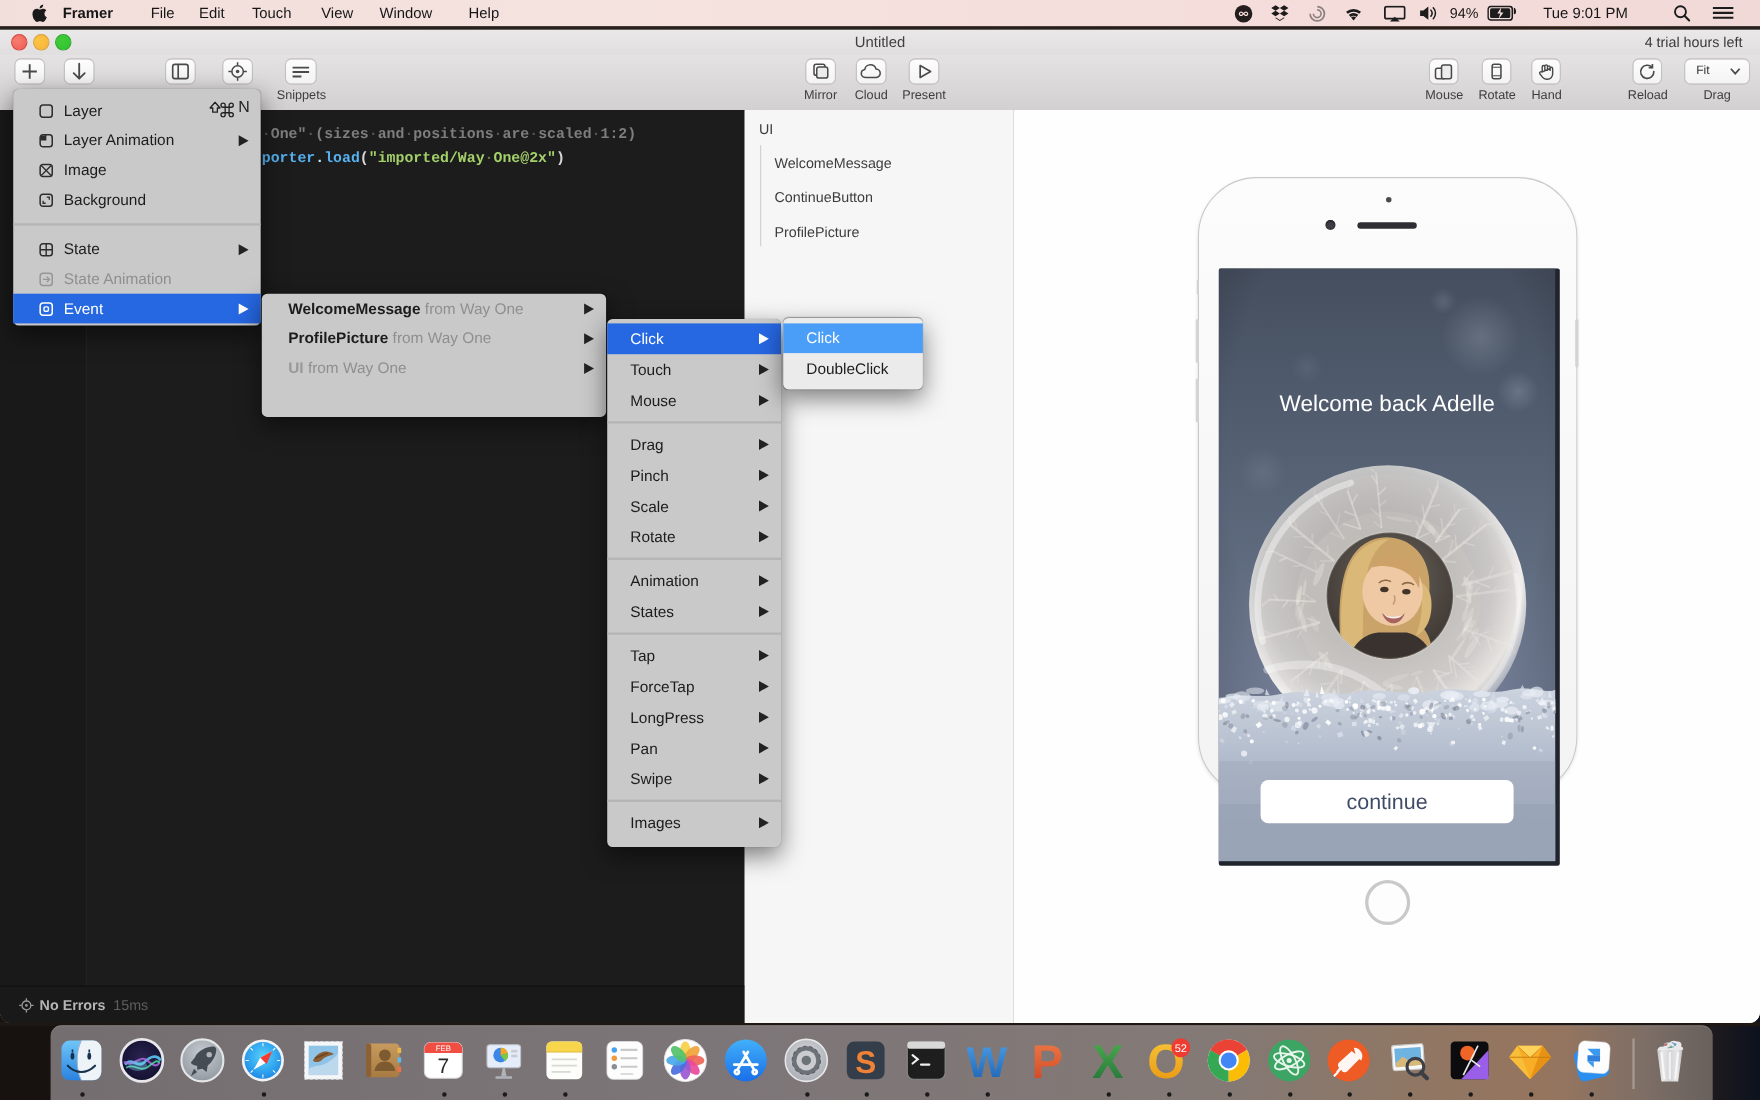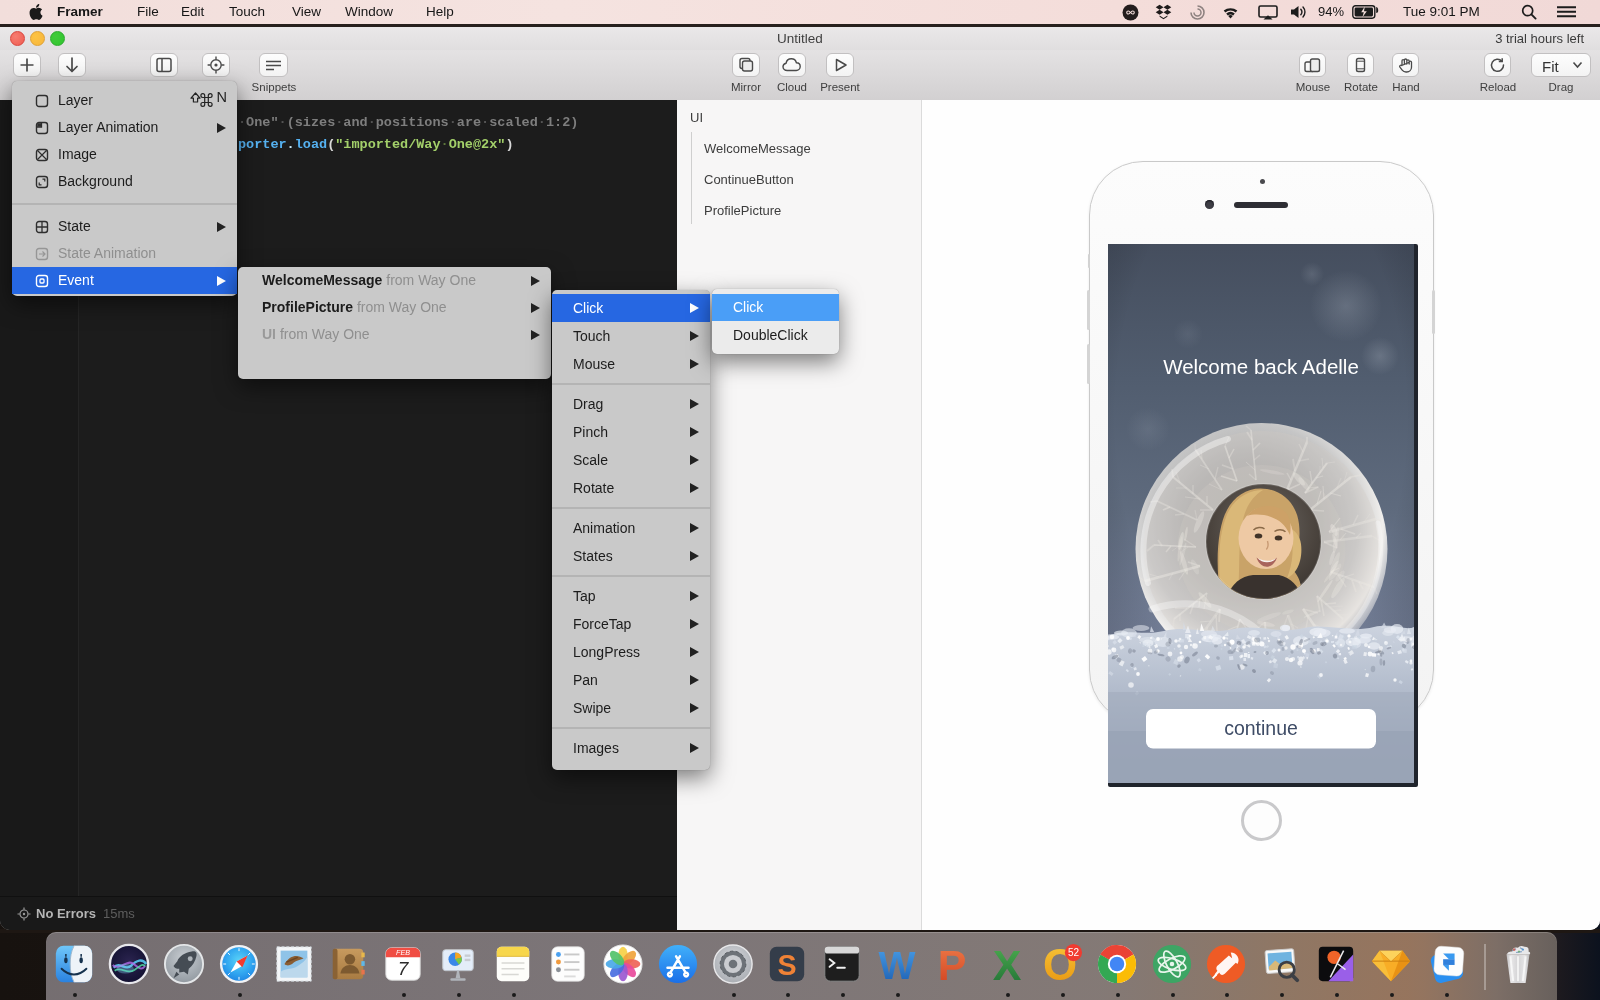--- a/index.html
+++ b/index.html
@@ -105,21 +105,21 @@
       </svg>
   </div>
   <div id="wallline" class="abs"></div>
   <div class="abs" style="left:0;top:929px;width:1600px;height:4px;background:#1e1713;"></div>
   <div id="win" class="abs">
     <div id="titlebar" class="abs">
       <div class="tl" style="left:10px;background:radial-gradient(circle at 35% 35%,#f77d71,#ee5b50);border:0.5px solid #d9443c;"></div>
       <div class="tl" style="left:30px;background:radial-gradient(circle at 35% 35%,#fdc343,#f6b53b);border:0.5px solid #dfa032;"></div>
       <div class="tl" style="left:50px;background:radial-gradient(circle at 35% 35%,#40cb39,#2fc42e);border:0.5px solid #2aa92a;"></div>
       <div id="ttl" class="abs">Untitled</div>
-      <div id="trial" class="abs">3 trial hours left</div>
+      <div id="trial" class="abs">4 trial hours left</div>
     </div>
     <div id="toolbar" class="abs">
       <div class="tbtn" style="left:13px;width:28px;"><svg width="26" height="22" viewBox="0 0 26 22">
             <path d="M13 4.5v13M6.5 11h13" stroke="#4a4a4a" stroke-width="1.7" fill="none"></path>
           </svg></div>
       <div class="tbtn" style="left:58px;width:28px;"><svg width="26" height="22" viewBox="0 0 26 22">
             <path d="M13 4v12M8 12.5l5 5 5-5" stroke="#4a4a4a" stroke-width="1.7" fill="none" stroke-linecap="round" stroke-linejoin="round"></path>
           </svg></div>
       <div class="tbtn" style="left:150px;width:28px;"><svg width="26" height="22" viewBox="0 0 26 22">
             <rect x="6" y="4.5" width="14" height="13" rx="2" stroke="#4a4a4a" stroke-width="1.5" fill="none"></rect>
@@ -159,21 +159,21 @@
       <div class="tlab" style="left:1333px;width:56px;">Rotate</div>
       <div class="tbtn" style="left:1392px;width:27px;"><svg width="25" height="22" viewBox="0 0 25 22">
             <path d="M9 11.5V6.8c0-.7.5-1.2 1.2-1.2s1.2.5 1.2 1.2V10m0-3.8c0-.7.5-1.2 1.2-1.2s1.2.5 1.2 1.2V10m0-2.9c0-.7.5-1.2 1.2-1.2s1.2.5 1.2 1.2V10m0-1.7c0-.7.5-1.2 1.1-1.2.7 0 1.2.5 1.2 1.2v5c0 2.6-2.1 4.7-4.7 4.7h-.8c-1.5 0-2.9-.7-3.8-1.9l-2.3-3c-.4-.5-.3-1.2.2-1.6.5-.4 1.1-.4 1.6 0z" stroke="#4a4a4a" stroke-width="1.3" fill="none" stroke-linejoin="round" stroke-linecap="round"></path>
           </svg></div>
       <div class="tlab" style="left:1378px;width:56px;">Hand</div>
       <div class="tbtn" style="left:1484px;width:27px;"><svg width="25" height="22" viewBox="0 0 25 22">
             <path d="M16.9 7.2a6 6 0 1 0 1.6 3.8" stroke="#4a4a4a" stroke-width="1.5" fill="none" stroke-linecap="round"></path>
             <path d="M17.2 4.2v3.4h-3.4" stroke="#4a4a4a" stroke-width="1.5" fill="none"></path>
           </svg></div>
       <div class="tlab" style="left:1470px;width:56px;">Reload</div>
-      <div class="tbtn" style="left:1531px;width:60px;font-size:15px;color:#333;">
+      <div class="tbtn" style="left:1531px;width:60px;font-size:11px;color:#333;">
           <span style="position:absolute;left:10px;top:4px;">Fit</span>
           <svg style="position:absolute;right:7px;top:7px;" width="11" height="8" viewBox="0 0 11 8">
             <path d="M1.5 1.5 5.5 6l4-4.5" stroke="#4a4a4a" stroke-width="1.6" fill="none"></path>
           </svg>
         </div>
       <div class="tlab" style="left:1533px;width:56px;">Drag</div>
     </div>
     <div id="editor" class="abs">
       <div id="edgutter" class="abs"></div>
       <div class="code" style="left:238px;top:15px;color:#7e7e7e;"><span style="color:#555;">·</span>One"<span style="color:#555;">·</span>(sizes<span style="color:#555;">·</span>and<span style="color:#555;">·</span>positions<span style="color:#555;">·</span>are<span style="color:#555;">·</span>scaled<span style="color:#555;">·</span>1:2)</div>
@@ -952,21 +952,21 @@
             </linearGradient>
           </defs>
           <path d="M8 6 h26 a4 4 0 0 1 4 4 v24 a4 4 0 0 1-4 4 H8 z" fill="url(#cbk)"></path>
           <rect x="6" y="6" width="5" height="32" rx="2" fill="#8a6234"></rect>
           <circle cx="24" cy="17" r="5.5" fill="#7d5a30"></circle>
           <path d="M14 32 c1-6 5-9 10-9 s9 3 10 9z" fill="#7d5a30"></path>
           <rect x="36" y="10" width="3.5" height="5" fill="#e8b84b"></rect>
           <rect x="36" y="19" width="3.5" height="5" fill="#5fb8e8"></rect>
           <rect x="36" y="28" width="3.5" height="5" fill="#e8734b"></rect>
         </svg></div>
-      <div class="dicon" style="left:336px;font-style:italic;"><svg width="44" height="44" viewBox="0 0 44 44">
+      <div class="dicon" style="left:336px;"><svg width="44" height="44" viewBox="0 0 44 44">
           <rect x="4" y="5" width="36" height="34" rx="6" fill="#ffffff" stroke="#d5d5d5" stroke-width="1"></rect>
           <path d="M4 11 a6 6 0 0 1 6-6 h24 a6 6 0 0 1 6 6 v4 H4z" fill="#f04d43"></path>
           <text x="22" y="13" text-anchor="middle" font-family="Liberation Sans" font-size="7.5" fill="#fff">FEB</text>
           <text x="22" y="34" text-anchor="middle" font-family="Liberation Sans" font-size="20" fill="#2c2c2c">7</text>
         </svg></div>
       <div class="ddot" style="left:356px;"></div>
       <div class="dicon" style="left:391px;"><svg width="44" height="44" viewBox="0 0 44 44">
           <rect x="6" y="7" width="32" height="22" rx="3" fill="#fdfdfd" stroke="#c8c8c8" stroke-width="1"></rect>
           <rect x="6" y="7" width="32" height="22" rx="3" fill="#2f7de0" opacity="0.12"></rect>
           <circle cx="19" cy="17" r="7" fill="#3a87e8"></circle>

